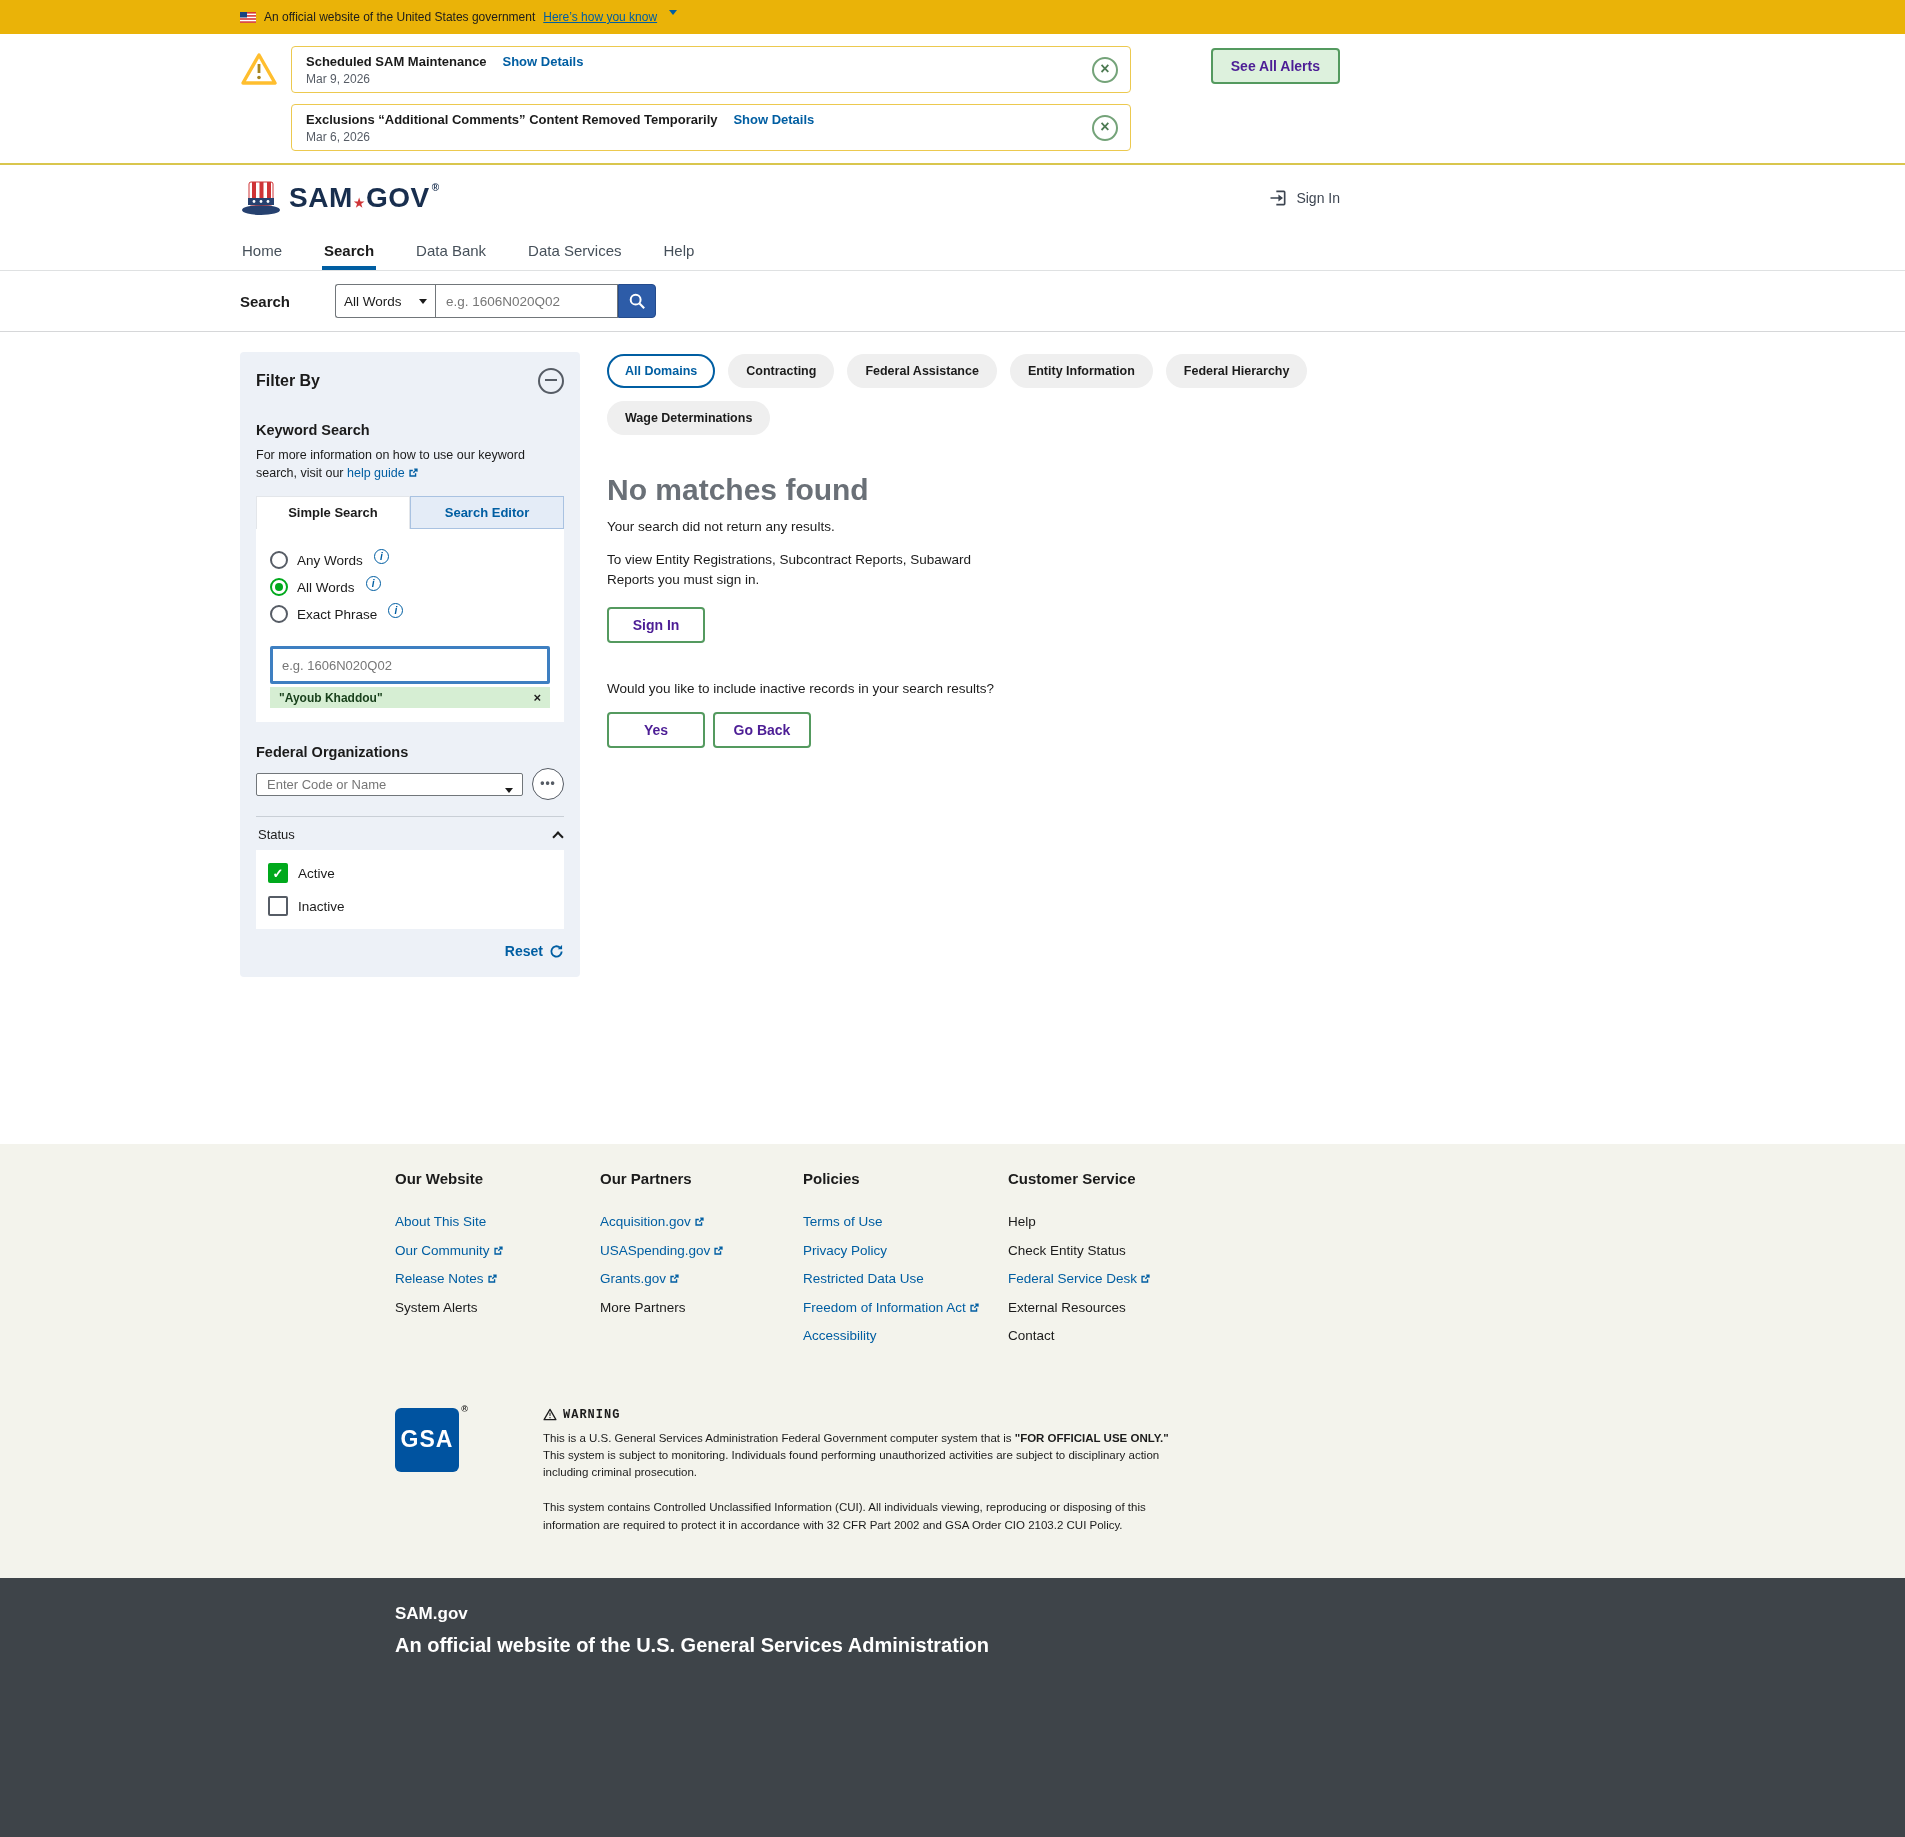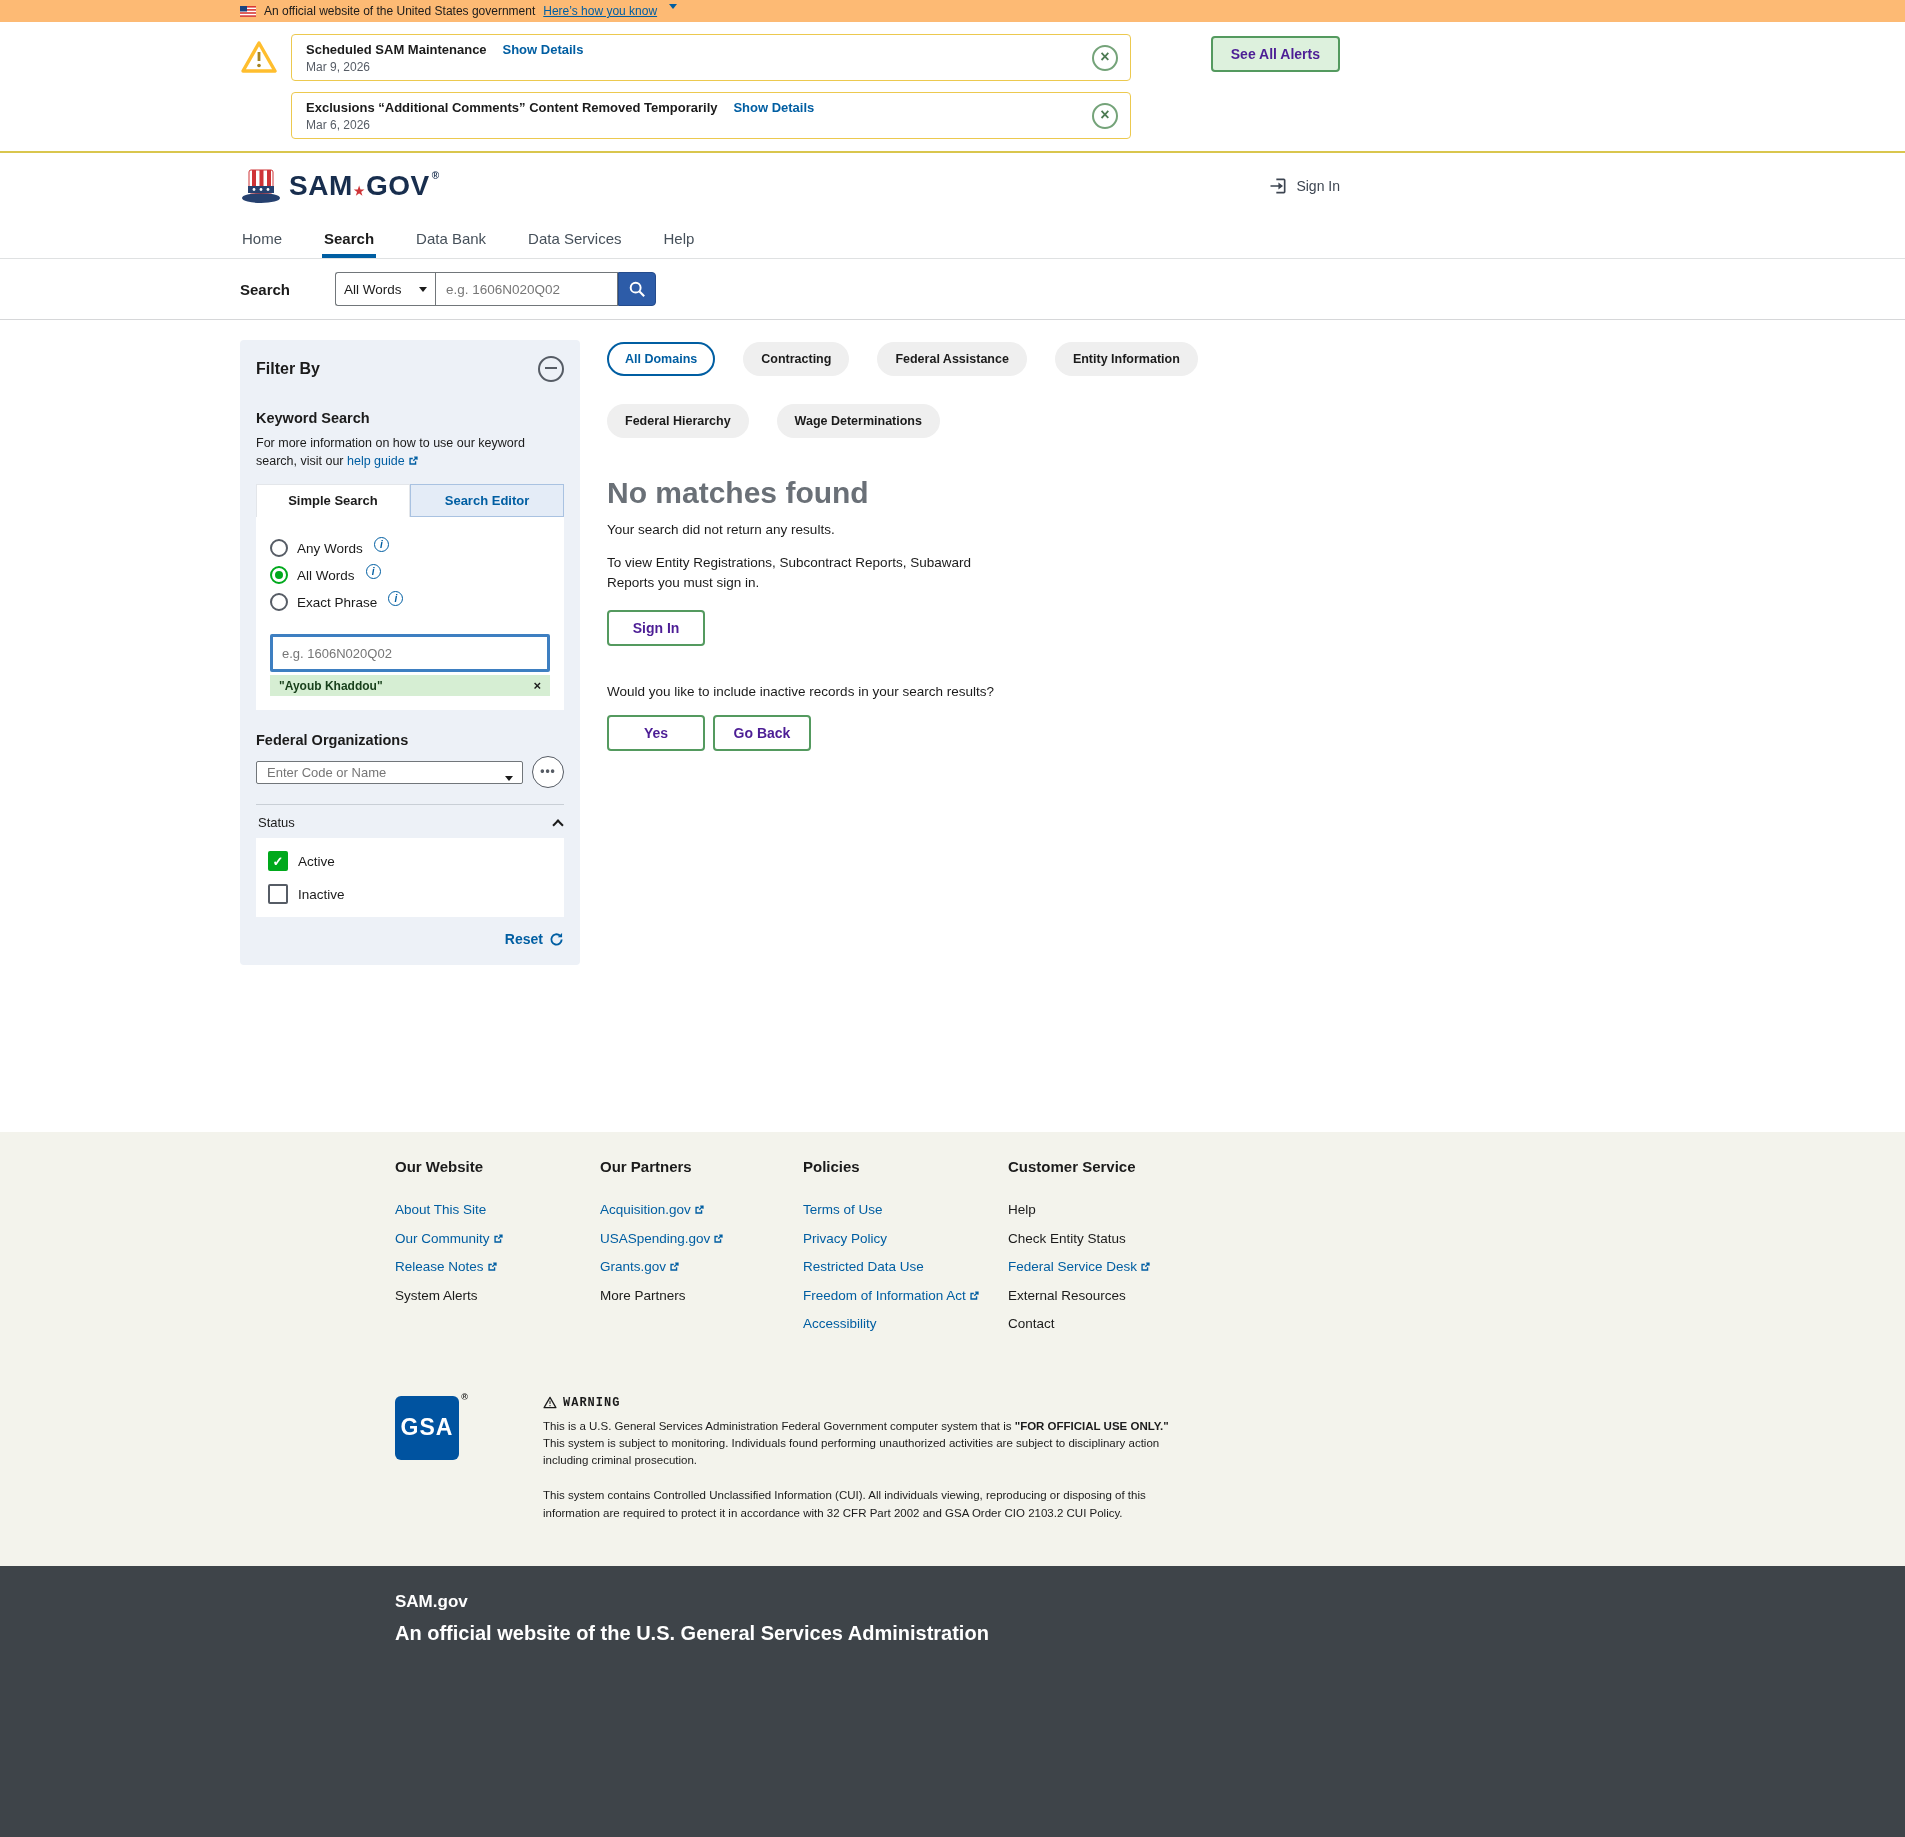--- a/index.html
+++ b/index.html
@@ -2,21 +2,21 @@
 <html><head>
 <meta charset="utf-8">
 <style>
   *{box-sizing:border-box;margin:0;padding:0}
   html,body{background:#fff}
   body{font-family:"Liberation Sans",sans-serif;color:#1b1b1b;font-size:14px}
   .container{width:1100px;margin-left:240px}
   a{color:#005ea2;text-decoration:none;cursor:pointer}
 
   
-  .gov-banner{background:#fdba74;padding:4px 0;font-size:12px;color:#1b1b1b}
+  .gov-banner{background:#eab308;padding:10px 0;font-size:12px;color:#1b1b1b}
   .gov-banner .container{display:flex;align-items:center;gap:8px}
   .gov-banner a{text-decoration:underline;display:inline-flex;gap:12px}
   .caret-down{width:0;height:0;border-left:4px solid transparent;border-right:4px solid transparent;border-top:5px solid #005ea2;display:inline-block}
 
   
   .alerts{background:#fff;border-bottom:2px solid #d9c64d;padding:12px 0 12px}
   .alerts .container{display:flex;align-items:flex-start}
   .warn-tri{margin-top:6px;flex:0 0 auto}
   .alert-stack{display:flex;flex-direction:column;gap:11px;width:840px;margin-left:13px}
   .alert-box{border:1px solid #ecc94f;border-radius:4px;padding:6px 12px 6px 14px;display:flex;align-items:center;background:#fff}
@@ -97,21 +97,21 @@
   .check-row{display:flex;align-items:center;gap:10px;font-size:13.5px;cursor:pointer}
   .cb{width:20px;height:20px;border-radius:2px;flex:0 0 auto}
   .cb.checked{background:#00a91c;position:relative}
   .cb.checked::after{content:"✓";position:absolute;inset:0;display:flex;align-items:center;justify-content:center;color:#fff;font-size:13px;font-weight:bold}
   .cb.unchecked{background:#fff;border:2px solid #565c65}
   .reset-row{display:flex;justify-content:flex-end;align-items:center;gap:6px;padding:14px 16px 14px}
   .reset-link{font-size:14px;font-weight:bold}
 
   
   .results{flex:1;padding-top:2px}
-  .pills{display:flex;flex-wrap:wrap;gap:28px}
+  .pills{display:flex;flex-wrap:wrap;gap:13px}
   .pill{border-radius:17px;padding:8px 16px;font-size:12.5px;font-weight:bold;cursor:pointer;background:#efefef;color:#1b1b1b;border:2px solid #efefef}
   .pill.active{background:#fff;border:2px solid #005ea2;color:#005ea2}
   .nm-title{margin-top:38px;font-size:30px;font-weight:bold;color:#6a7077}
   .nm-sub{margin-top:12px;font-size:13.5px}
   .nm-signin-note{margin-top:16px;font-size:13.5px;max-width:400px;line-height:1.45}
   .btn.signin{margin-top:18px;width:98px}
   .nm-question{margin-top:38px;font-size:13.5px}
   .btn-row{margin-top:16px;display:flex;gap:8px}
   .btn.small{width:98px}
 

